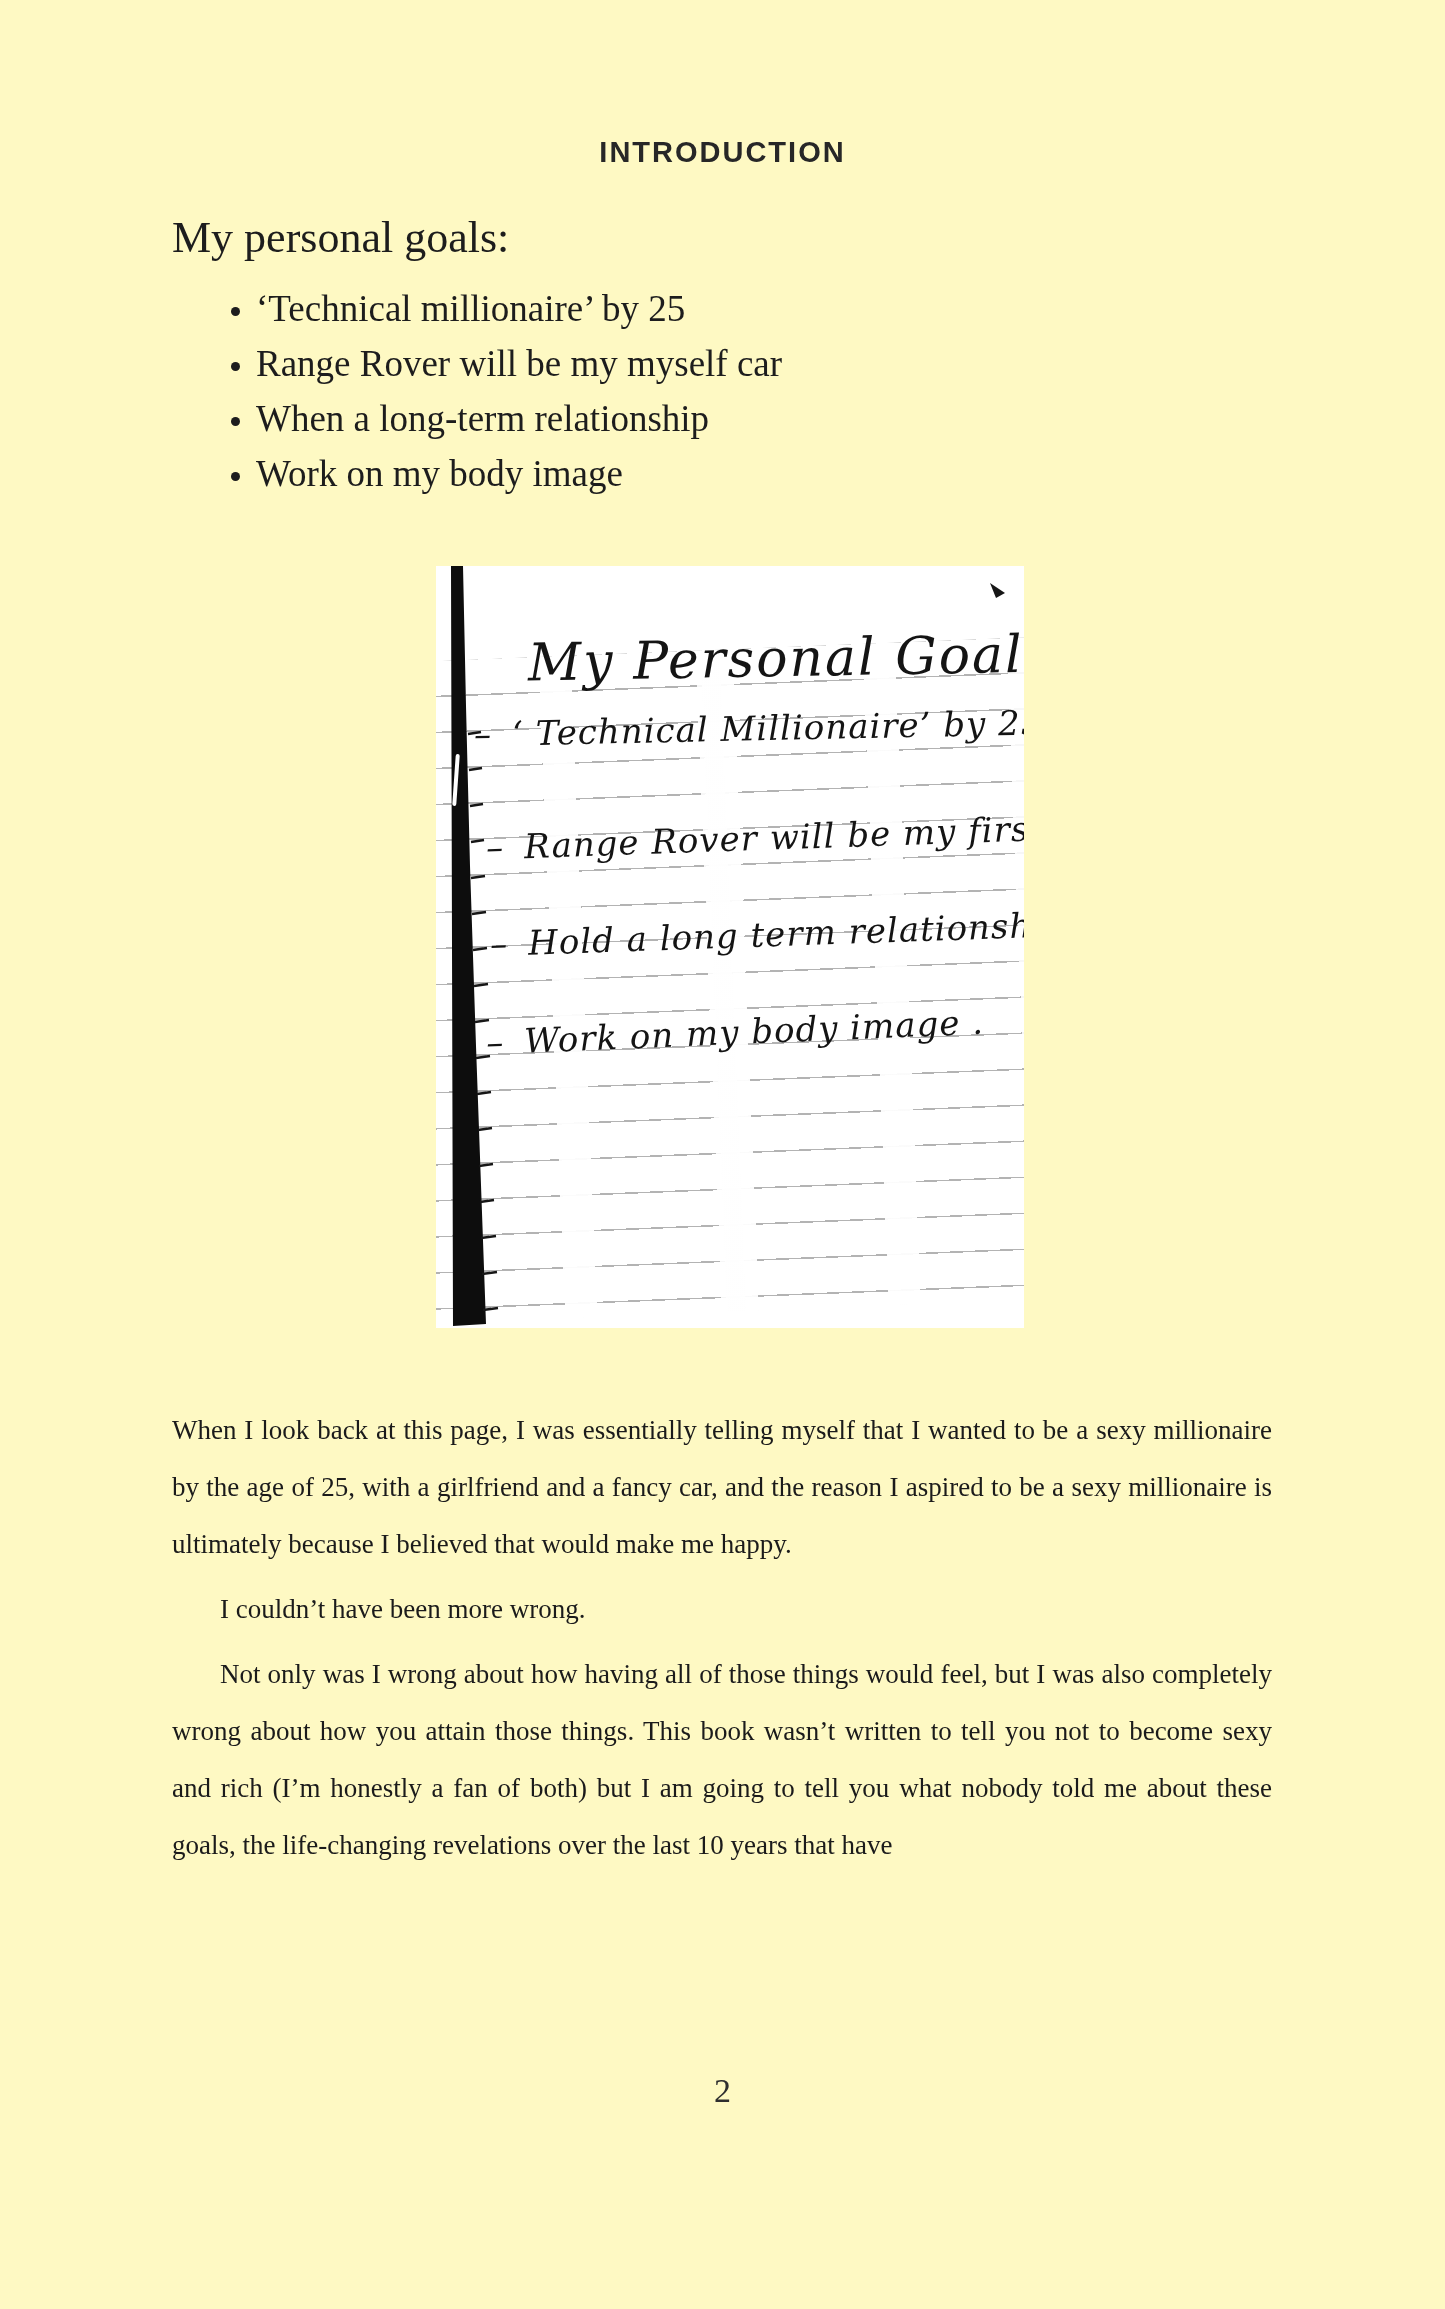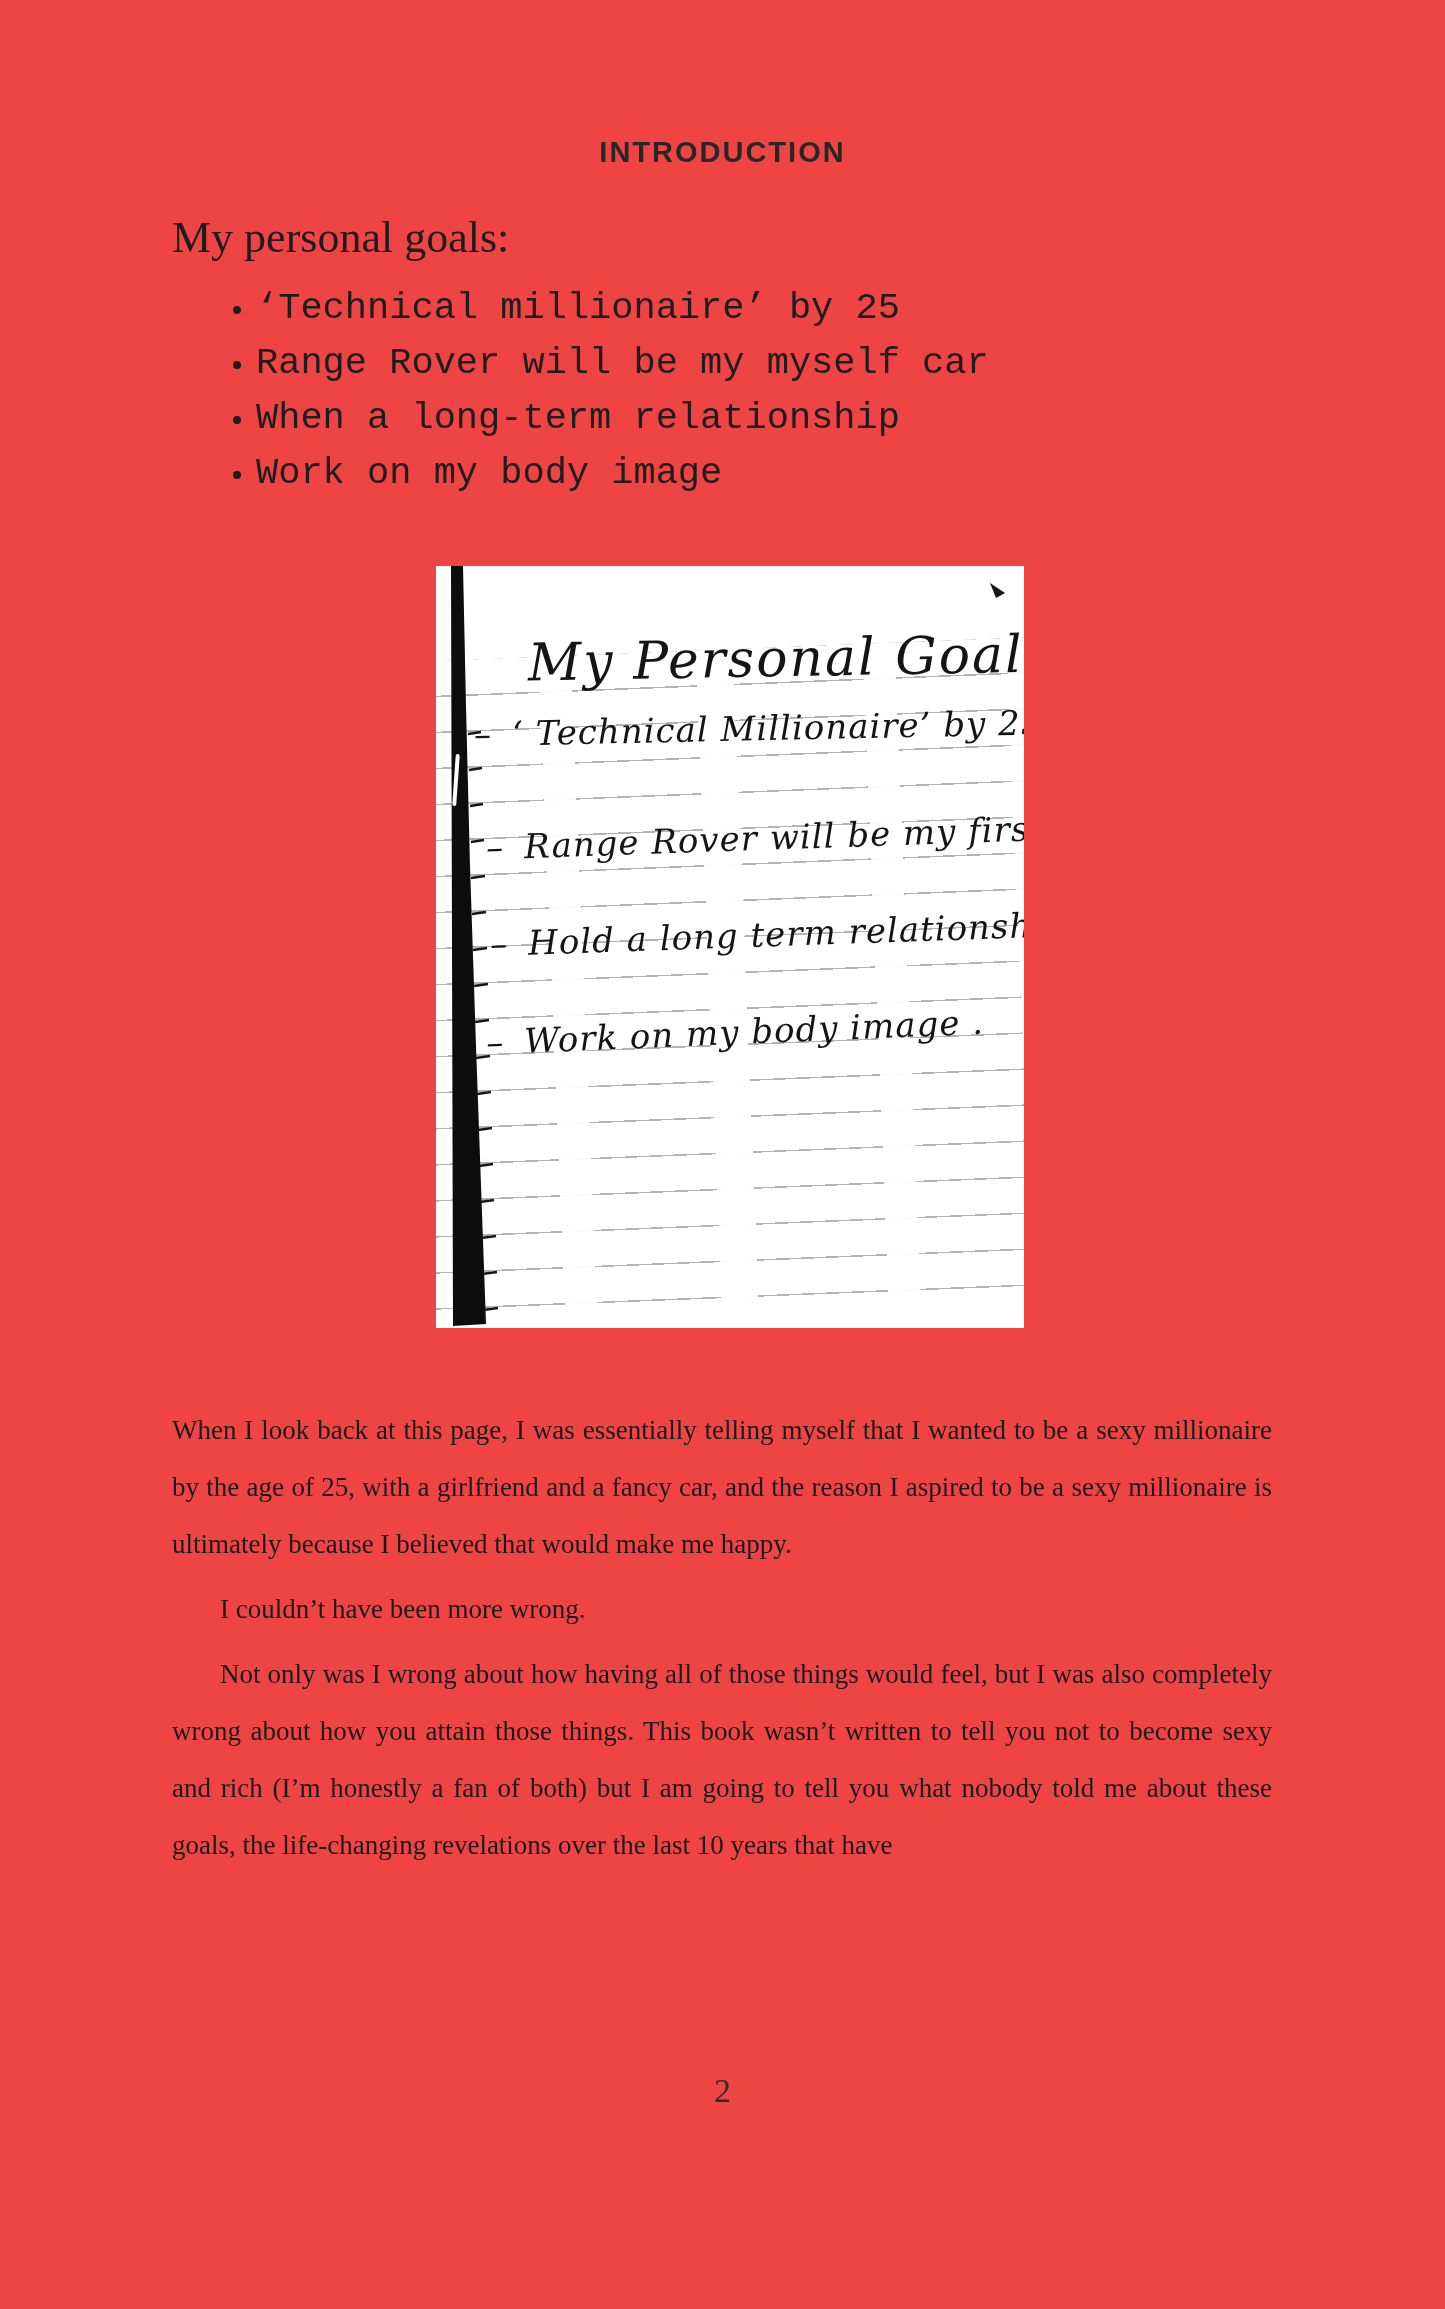--- a/index.html
+++ b/index.html
@@ -1,20 +1,20 @@
 <!DOCTYPE html>
 <html><head>
 <meta charset="utf-8">
 <style>
   html, body { margin: 0; padding: 0; background: #ffffff; }
   .page {
     position: relative;
     width: 1445px;
     height: 2309px;
-    background: #ef4444;
+    background: #fef9c3;
     overflow: hidden;
     font-family: "Liberation Serif", serif;
     color: #1b1b1b;
   }
 
   
   .chapter-header {
     position: absolute;
     top: 136px; left: 0;
     width: 100%;
@@ -28,21 +28,21 @@
   }
 
   
   .goals { position: absolute; left: 172px; top: 212px; width: 1100px; }
   .goals h2 {
     margin: 0;
     font-weight: 400;
     font-size: 44px;
     color: #1d1d1d;
   }
-  .goals ul { margin: 18px 0 0 0; padding-left: 84px; font-family: Liberation Mono, monospace; }
+  .goals ul { margin: 18px 0 0 0; padding-left: 84px; }
   .goals li {
     font-size: 37px;
     line-height: 55px;
     color: #1d1d1d;
   }
   .goals li::marker { color: #1d1d1d; font-size: 30px; }
 
   
   .notebook {
     position: absolute;

